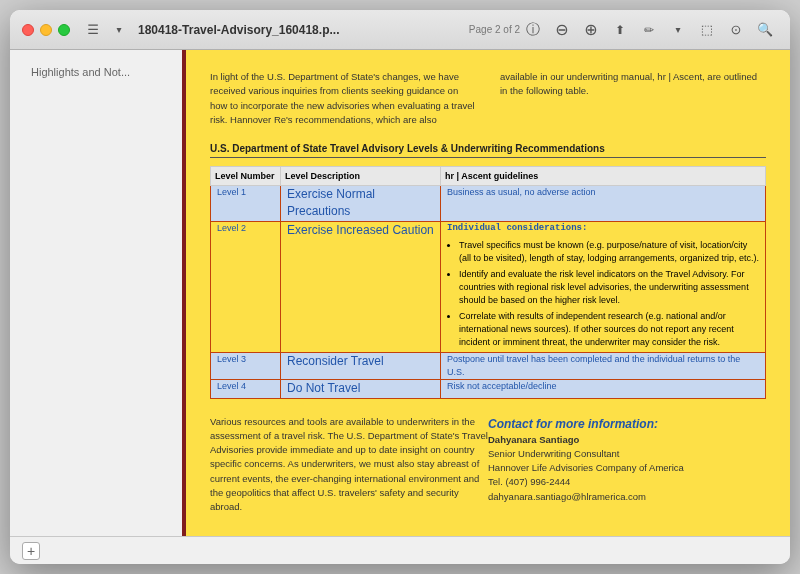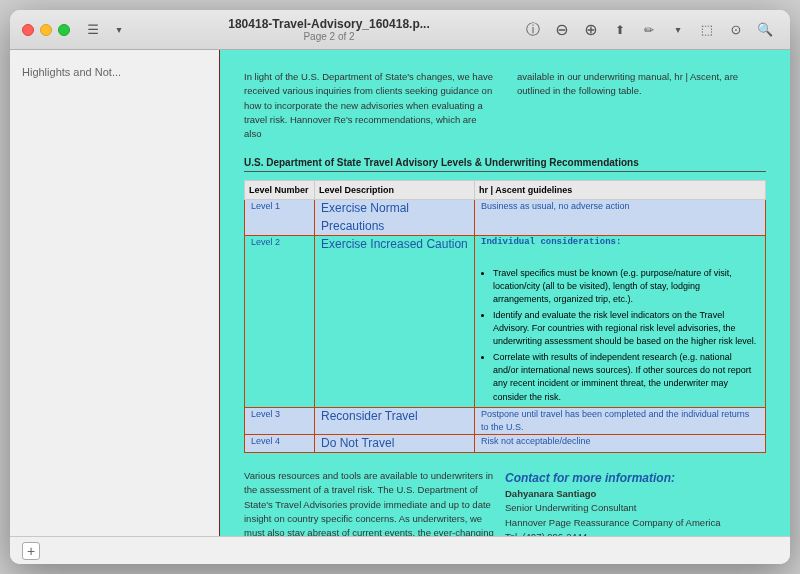--- a/index.html
+++ b/index.html
@@ -59,21 +59,21 @@
       align-items: center;
       justify-content: center;
       font-size: 13px;
       color: #555;
       cursor: pointer;
       border-radius: 4px;
     }
     .title-center {
       flex: 1;
       display: flex;
-      flex-direction: column;
+      flex-direction: row;
       align-items: center;
       justify-content: space-between;
     }
     .title-text {
       font-size: 12px;
       font-weight: 600;
       color: #333;
     }
     .title-sub {
       font-size: 10px;
@@ -94,34 +94,34 @@
       color: #555;
       cursor: pointer;
       border-radius: 4px;
     }
     .content-area {
       display: flex;
       flex: 1;
       overflow: hidden;
     }
     .sidebar {
-      width: 210px;
+      width: 176px;
       background: #f0f0f0;
-      border-right: 1px solid #7f1d1d;
-      padding: 12px 8px;
+      border-right: 4px solid #7f1d1d;
+      padding: 12px 17px;
       flex-shrink: 0;
     }
     .sidebar-title {
       font-size: 11px;
       color: #666;
       padding: 4px;
     }
     .main-content {
       flex: 1;
-      background: #5eead4;
+      background: #fde047;
       overflow-y: auto;
       padding: 20px 24px;
       position: relative;
     }
     .main-content::-webkit-scrollbar { width: 8px; }
     .main-content::-webkit-scrollbar-track { background: #f0f0f0; }
     .main-content::-webkit-scrollbar-thumb { background: #c0c0c0; border-radius: 4px; }
     .intro-text {
       display: flex;
       gap: 24px;
@@ -171,21 +171,21 @@
       font-size: 12px;
     }
     .highlight-row td {
       background: #c8d8f0;
     }
     .guidelines-blue {
       color: #2255aa;
     }
     .bullet-list {
       margin-left: 12px;
-      margin-top: 18px;
+      margin-top: 4px;
     }
     .bullet-list li {
       margin-bottom: 3px;
       list-style-type: disc;
     }
     .footer-section {
       display: flex;
       margin-top: 16px;
       font-size: 9.5px;
       color: #333;
@@ -321,21 +321,21 @@
           </tr>
         </tbody>
       </table>
 
       <div class="footer-section">
         <div class="footer-col">Various resources and tools are available to underwriters in the assessment of a travel risk. The U.S. Department of State's Travel Advisories provide immediate and up to date insight on country specific concerns. As underwriters, we must also stay abreast of current events, the ever-changing international environment and the geopolitics that affect U.S. travelers' safety and security abroad.</div>
         <div class="footer-col">
           <div class="contact-title">Contact for more information:</div>
           <div class="contact-name">Dahyanara Santiago</div>
           <div>Senior Underwriting Consultant</div>
-          <div>Hannover Page Reassurance Company of America</div>
+          <div>Hannover Life Advisories Company of America</div>
           <div>Tel. (407) 996-2444</div>
           <div>dahyanara.santiago@hlramerica.com</div>
         </div>
       </div>
     </div>
   </div>
 
   <div class="bottom-bar">
     <div class="add-btn">+</div>
   </div>

